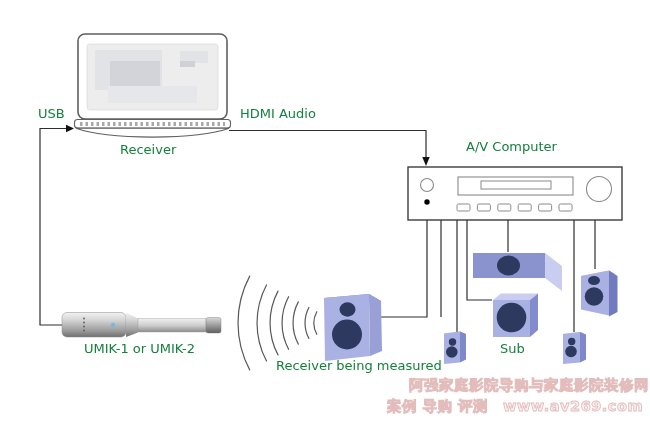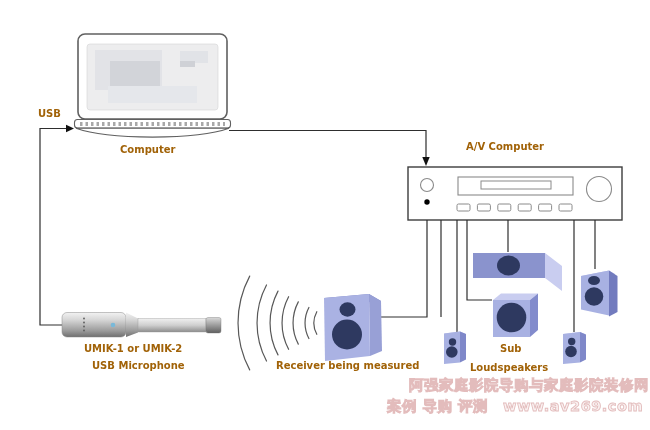--- a/index.html
+++ b/index.html
@@ -2,22 +2,22 @@
 <html><head>
 <meta charset="utf-8">
 <style>
   html,body{margin:0;padding:0;background:#fff;}
   .stage{
     position:relative;width:650px;height:430px;background:#ffffff;
     font-family:"DejaVu Sans","Liberation Sans",sans-serif;overflow:hidden;
   }
   .stage svg{position:absolute;left:0;top:0;}
   .lbl{
-    position:absolute;font-size:10px;line-height:16px;color:#a16207;
-    white-space:nowrap;z-index:3;font-weight:bold;
+    position:absolute;font-size:13px;line-height:16px;color:#15803d;
+    white-space:nowrap;z-index:3;
   }
   .wm{
     position:absolute;z-index:2;white-space:nowrap;font-weight:bold;
     font-size:14.5px;line-height:18px;letter-spacing:0.5px;
     color:#faf2f2;-webkit-text-stroke:0.9px #e2b9b9;opacity:0.95;
   }
   .wm1{right:1px;top:376px;margin-left:21px;}
   .wm2{right:7px;top:397px;}
 </style>
 </head>
@@ -165,21 +165,20 @@
     <polygon points="581,276 609,270.5 609,315.5 581,309.5" fill="#a8b1e2"></polygon>
     <ellipse cx="594" cy="280.5" rx="6" ry="4.6" fill="#2e3960"></ellipse>
     <circle cx="594" cy="296.5" r="9.3" fill="#2e3960"></circle>
   </g>
 </svg>
 
 <div class="wm wm1">阿强家庭影院导购与家庭影院装修网</div>
 <div class="wm wm2">案例 导购 评测　www.av269.com</div>
 
 <div class="lbl" style="left:38px;top:106px">USB</div>
-<div class="lbl" style="left:120px;top:142px">Computer</div>
+<div class="lbl" style="left:240px;top:106px">HDMI Audio</div>
+<div class="lbl" style="left:120px;top:142px">Receiver</div>
 <div class="lbl" style="left:466px;top:139px">A/V Computer</div>
 <div class="lbl" style="left:84px;top:341px">UMIK-1 or UMIK-2</div>
-<div class="lbl" style="left:92px;top:358px">USB Microphone</div>
 <div class="lbl" style="left:276px;top:358px">Receiver being measured</div>
 <div class="lbl" style="left:500px;top:341px">Sub</div>
-<div class="lbl" style="left:470px;top:360px">Loudspeakers</div>
 
 </div>
 
 </body></html>

